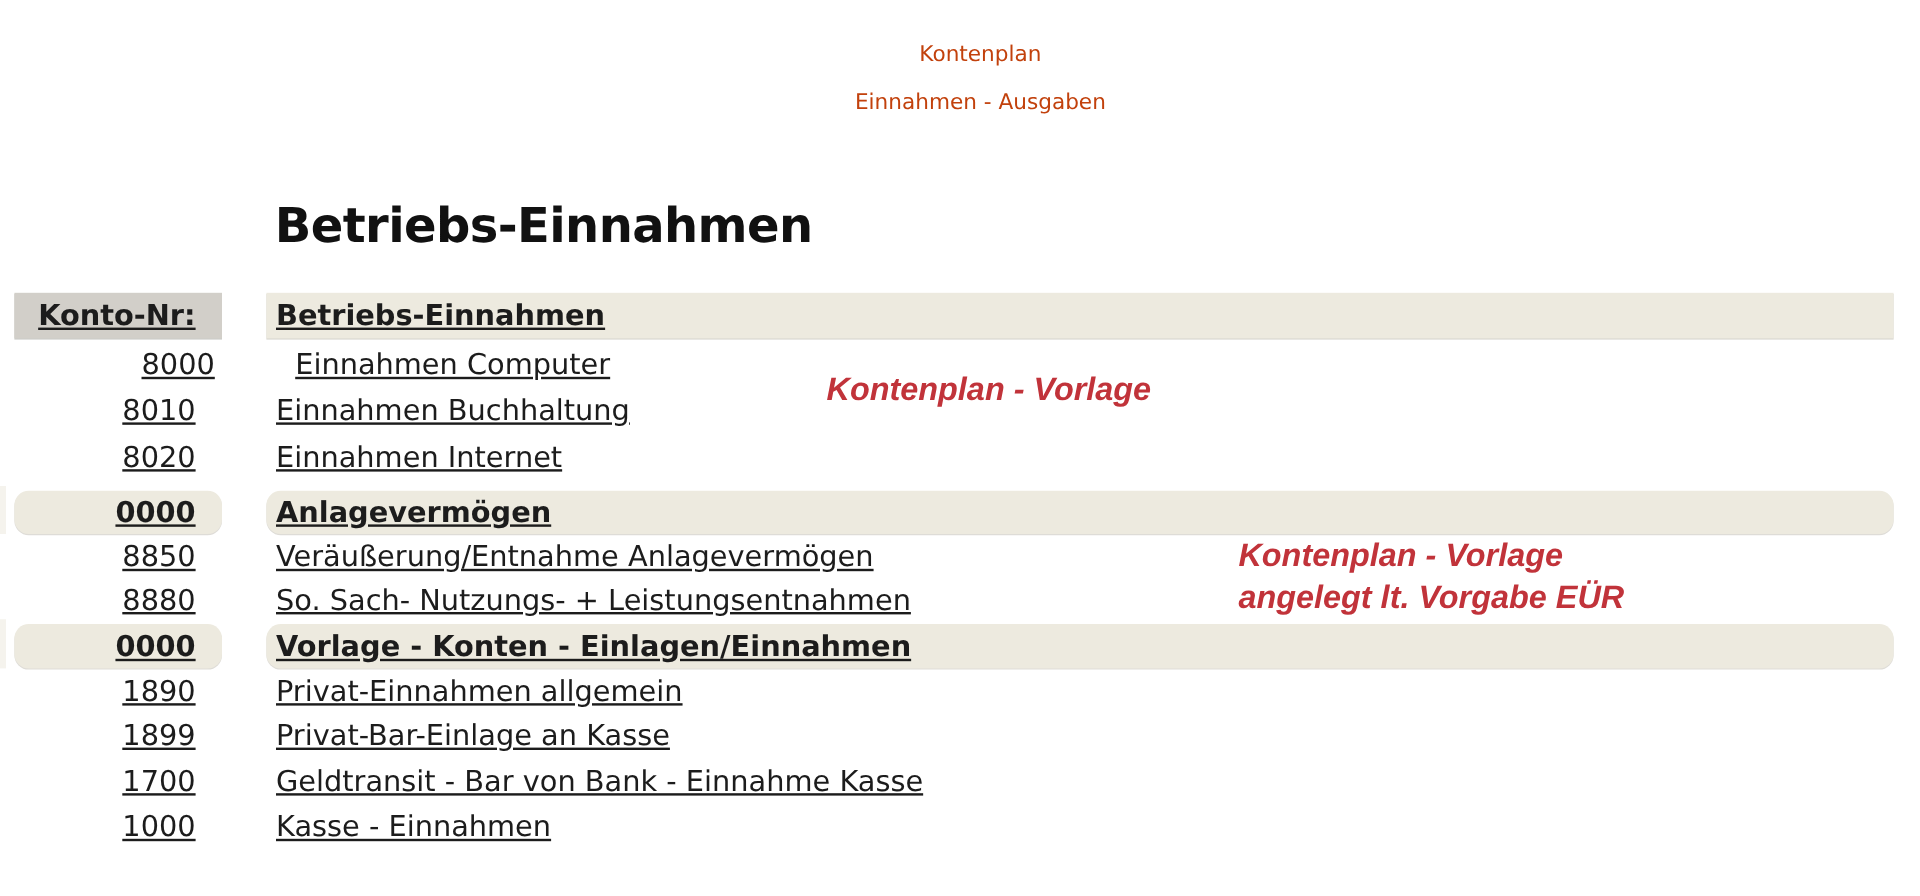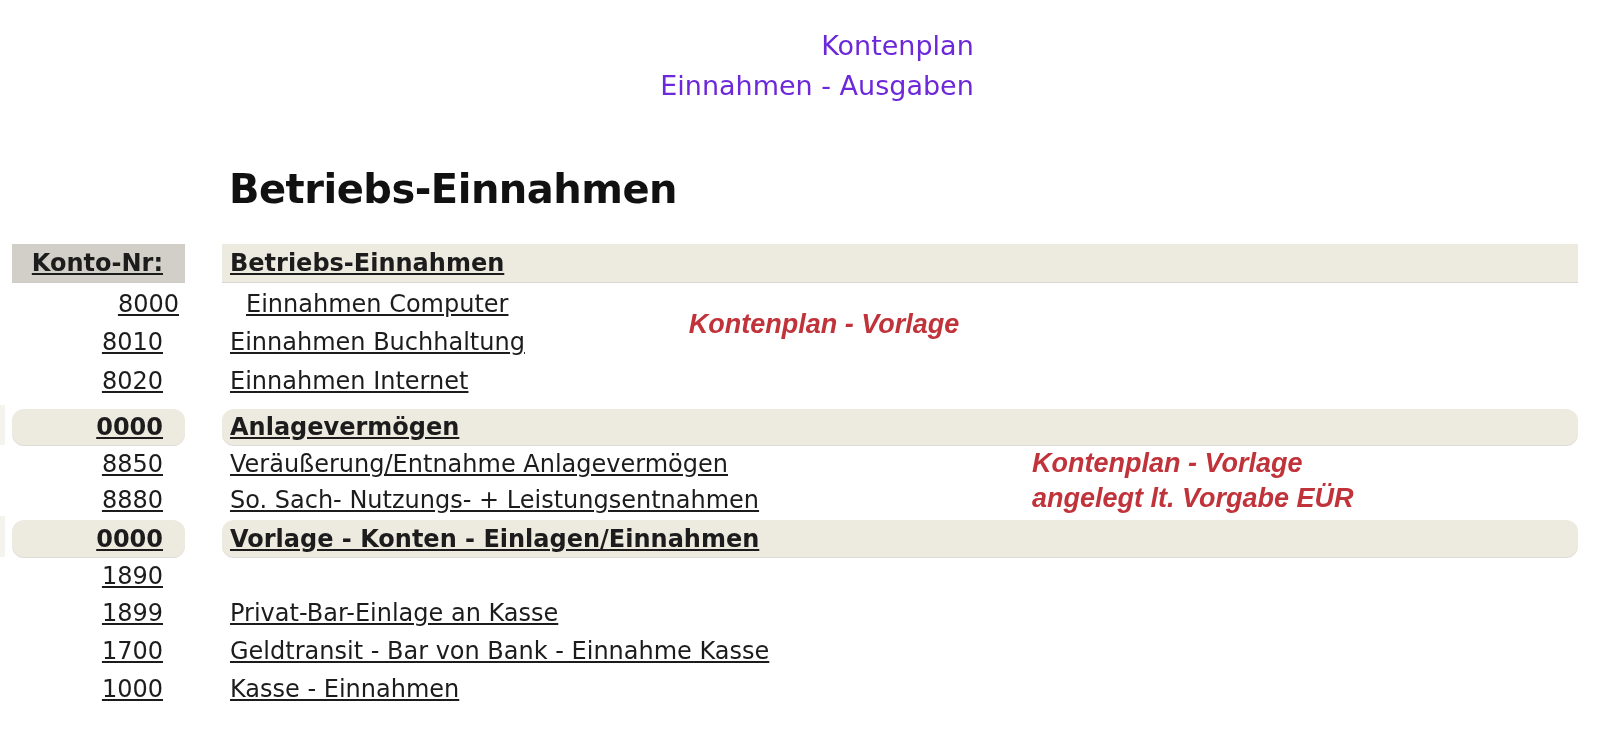--- a/index.html
+++ b/index.html
@@ -7,24 +7,24 @@
     position:relative;
     width:1600px;height:747px;
     background:#ffffff;
     overflow:hidden;
     font-family:"DejaVu Sans",sans-serif;
     color:var(--text,#1c1c1c);
   }
   .doc-title{
     position:absolute;top:26px;left:817px;
     transform:translateX(-50%);
-    text-align:right;
-    font-size:27px;line-height:40px;
+    text-align:center;
+    font-size:18px;line-height:40px;
     white-space:nowrap;
-    color:#6d28d9;
+    color:#c2410c;
   }
   .main-heading{
     position:absolute;top:166px;left:229px;
     font-size:40px;font-weight:bold;
     letter-spacing:-0.5px;
     color:#111111;
     white-space:nowrap;
   }
   .row{position:absolute;left:0;width:1600px;}
   .cell{
@@ -125,20 +125,21 @@
     <div class="cell desc">So. Sach- Nutzungs- + Leistungsentnahmen</div>
   </div>
 
   <div class="row section" style="top:516px;height:41px;">
     <div class="cell num">0000</div>
     <div class="cell desc">Vorlage - Konten - Einlagen/Einnahmen</div>
   </div>
 
   <div class="row" style="top:555px;height:37px;">
     <div class="cell num">1890</div>
+    <div class="cell desc">Privat-Einnahmen allgemein</div>
   </div>
 
   <div class="row" style="top:592px;height:38px;">
     <div class="cell num">1899</div>
     <div class="cell desc">Privat-Bar-Einlage an Kasse</div>
   </div>
 
   <div class="row" style="top:630px;height:37px;">
     <div class="cell num">1700</div>
     <div class="cell desc">Geldtransit - Bar von Bank - Einnahme Kasse</div>

